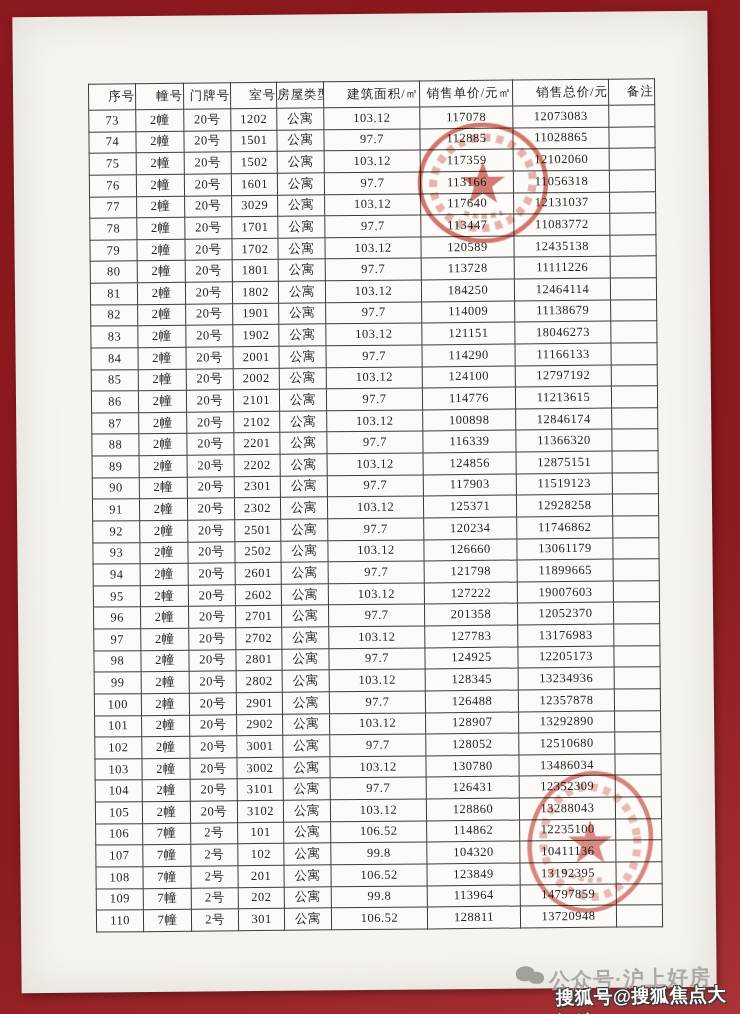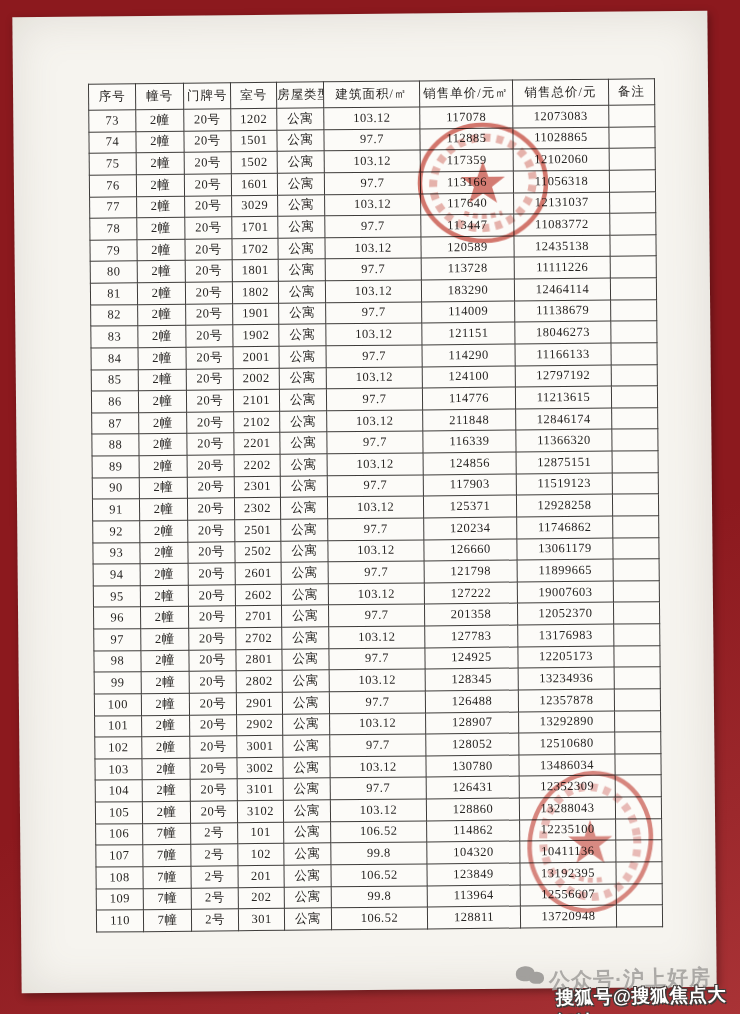--- a/index.html
+++ b/index.html
@@ -24,21 +24,21 @@
     position:absolute; left:75px; top:67px; width:566px; height:849px;
     border-collapse:collapse; table-layout:fixed;
     background:#fcfbf8;
   }
   .price-table th, .price-table td {
     border:1.4px solid #3e3c3a;
     text-align:center; vertical-align:middle;
     font-size:12.5px; color:#272523;
     white-space:nowrap; overflow:hidden;
   }
-  .price-table th { font-weight:normal; height:26px; letter-spacing:1px; }
+  .price-table th { font-weight:normal; height:26px; letter-spacing:1px;text-align:right; }
   .price-table td { letter-spacing:.5px; }
 
   .seal { position:absolute; mix-blend-mode:multiply; opacity:.88; filter:blur(.4px); pointer-events:none; }
   .seal-top    { left:390px; top:102px; }
   .seal-bottom { left:500px; top:752px; }
 
   .footer-marks { position:absolute; left:0; top:0; width:740px; height:1014px; pointer-events:none; }
   .wechat-icon { position:absolute; left:516px; top:966px; width:30px; height:24px; transform:rotate(-2deg); }
   .wechat-icon .bub1 {
     position:absolute; left:0; top:0; width:19px; height:15px;
@@ -192,21 +192,21 @@
           <td>11111226</td>
           <td></td>
         </tr>
         <tr>
           <td>81</td>
           <td>2幢</td>
           <td>20号</td>
           <td>1802</td>
           <td>公寓</td>
           <td>103.12</td>
-          <td>183290</td>
+          <td>184250</td>
           <td>12464114</td>
           <td></td>
         </tr>
         <tr>
           <td>82</td>
           <td>2幢</td>
           <td>20号</td>
           <td>1901</td>
           <td>公寓</td>
           <td>97.7</td>
@@ -258,21 +258,21 @@
           <td>11213615</td>
           <td></td>
         </tr>
         <tr>
           <td>87</td>
           <td>2幢</td>
           <td>20号</td>
           <td>2102</td>
           <td>公寓</td>
           <td>103.12</td>
-          <td>211848</td>
+          <td>100898</td>
           <td>12846174</td>
           <td></td>
         </tr>
         <tr>
           <td>88</td>
           <td>2幢</td>
           <td>20号</td>
           <td>2201</td>
           <td>公寓</td>
           <td>97.7</td>
@@ -501,21 +501,21 @@
           <td></td>
         </tr>
         <tr>
           <td>109</td>
           <td>7幢</td>
           <td>2号</td>
           <td>202</td>
           <td>公寓</td>
           <td>99.8</td>
           <td>113964</td>
-          <td>12556607</td>
+          <td>14797859</td>
           <td></td>
         </tr>
         <tr>
           <td>110</td>
           <td>7幢</td>
           <td>2号</td>
           <td>301</td>
           <td>公寓</td>
           <td>106.52</td>
           <td>128811</td>

